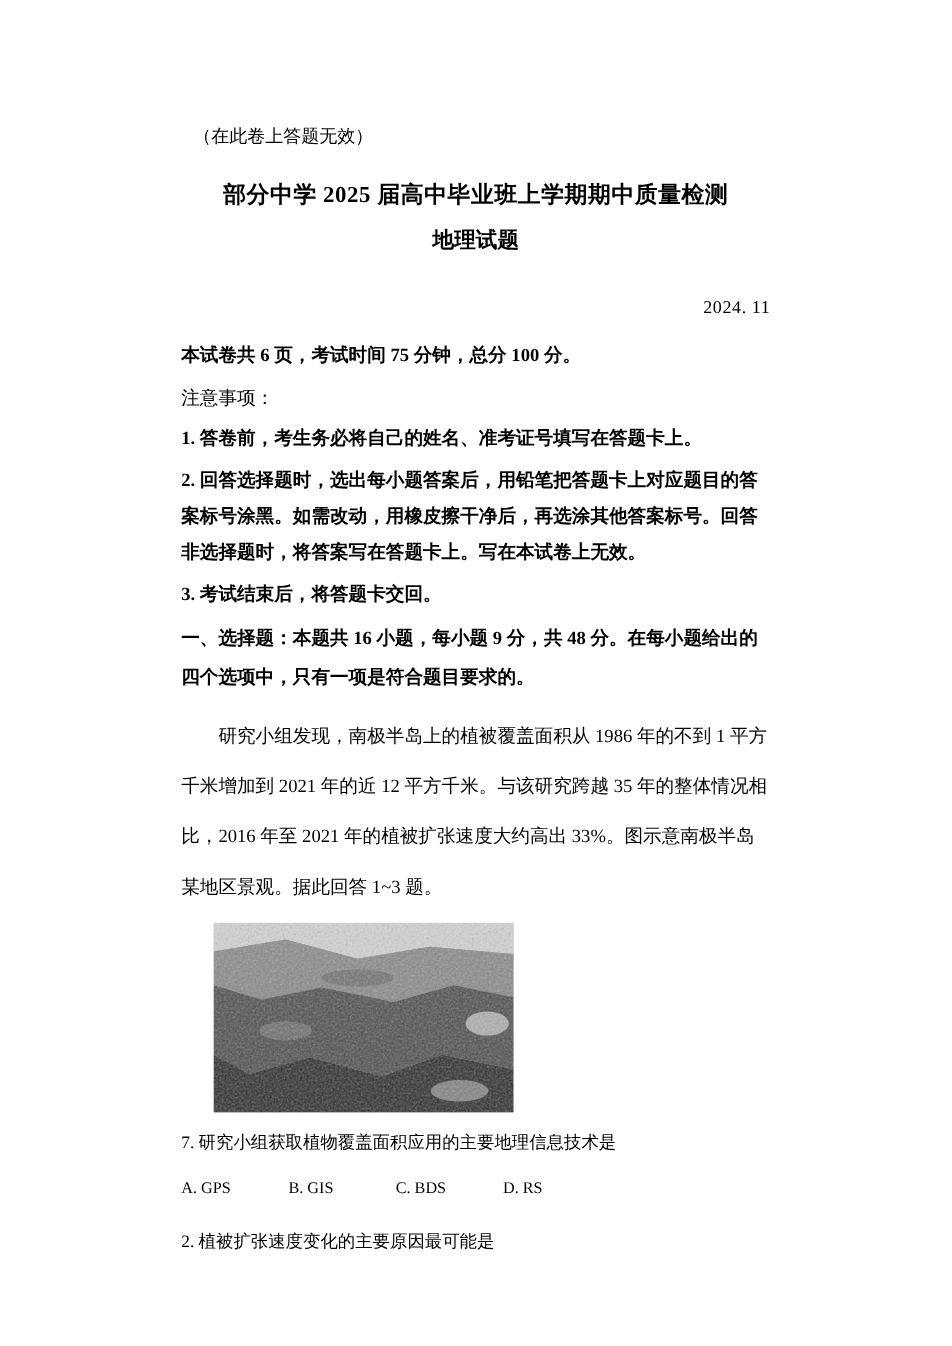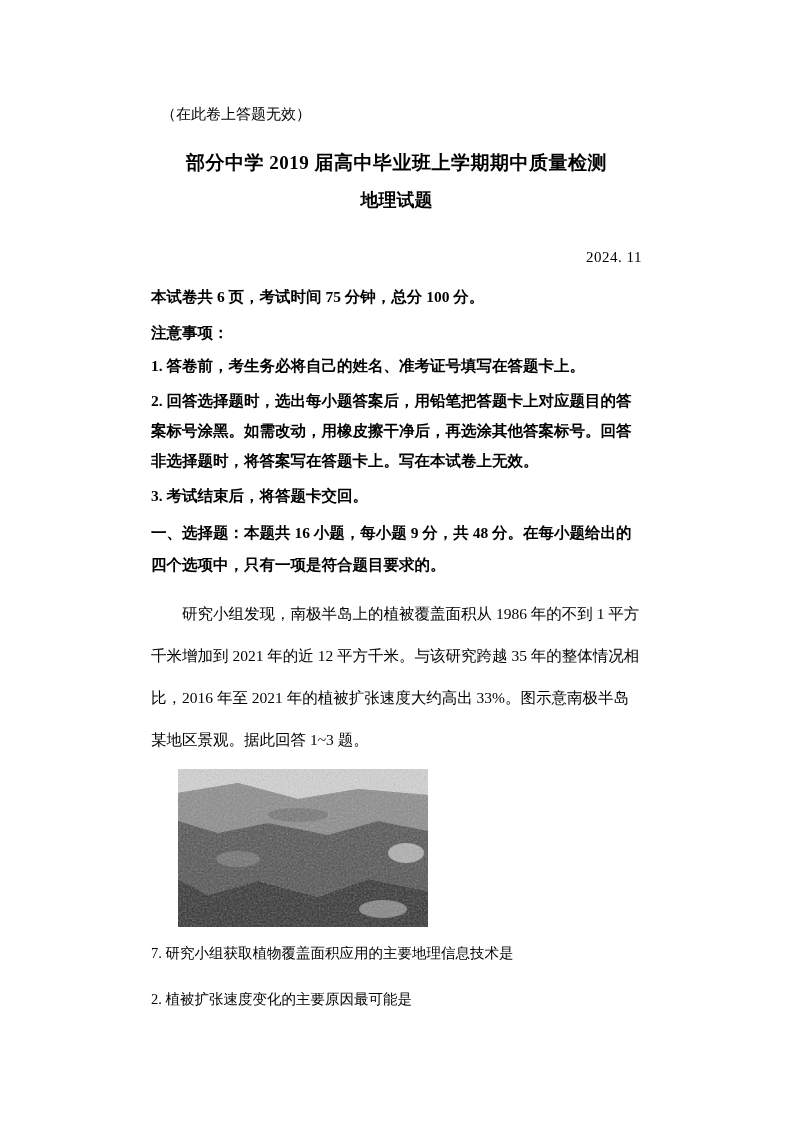--- a/index.html
+++ b/index.html
@@ -50,21 +50,21 @@
   }
   .exam-info {
     margin-top: 16px;
     font-size: 15.5px;
     font-weight: bold;
     line-height: 26px;
   }
   .notice-heading {
     margin-top: 10px;
     font-size: 15.5px;
-    font-weight: bold;
+    font-weight: normal;
     line-height: 26px;
   }
   .notice {
     margin-top: 5px;
     font-size: 15.5px;
     font-weight: bold;
     line-height: 30px;
   }
   .section-heading {
     margin-top: 6px;
@@ -104,21 +104,21 @@
   .q-stem.q2 { margin-top: 22px; }
 </style>
 </head>
 <body>
 
 <div class="page">
 
   <div class="note-top">（在此卷上答题无效）</div>
 
 
-  <div class="title">部分中学 2019 届高中毕业班上学期期中质量检测</div>
+  <div class="title">部分中学 2025 届高中毕业班上学期期中质量检测</div>
 
   <div class="subtitle">地理试题</div>
 
   <div class="date">2024. 11</div>
 
   <div class="exam-info">本试卷共 6 页，考试时间 75 分钟，总分 100 分。</div>
 
   <div class="notice-heading">注意事项：</div>
 
   <div class="notice">1. 答卷前，考生务必将自己的姓名、准考证号填写在答题卡上。</div>
@@ -145,16 +145,22 @@
       <ellipse cx="228" cy="84" rx="18" ry="10" fill="#cfcfcf" opacity="0.75"></ellipse>
       <ellipse cx="205" cy="140" rx="24" ry="9" fill="#bdbdbd" opacity="0.6"></ellipse>
       <ellipse cx="60" cy="90" rx="22" ry="8" fill="#777777" opacity="0.8"></ellipse>
       <ellipse cx="120" cy="46" rx="30" ry="7" fill="#6a6a6a" opacity="0.7"></ellipse>
       <rect width="250" height="158" filter="url(#grain)" opacity="0.45"></rect>
     </svg>
   </div>
 
   <div class="q-stem">7. 研究小组获取植物覆盖面积应用的主要地理信息技术是</div>
 
+  <div class="options">
+    <span class="opt">A. GPS</span>
+    <span class="opt">B. GIS</span>
+    <span class="opt">C. BDS</span>
+    <span class="opt">D. RS</span>
+  </div>
 
   <div class="q-stem q2">2. 植被扩张速度变化的主要原因最可能是</div>
 
 </div>
 
 </body></html>

